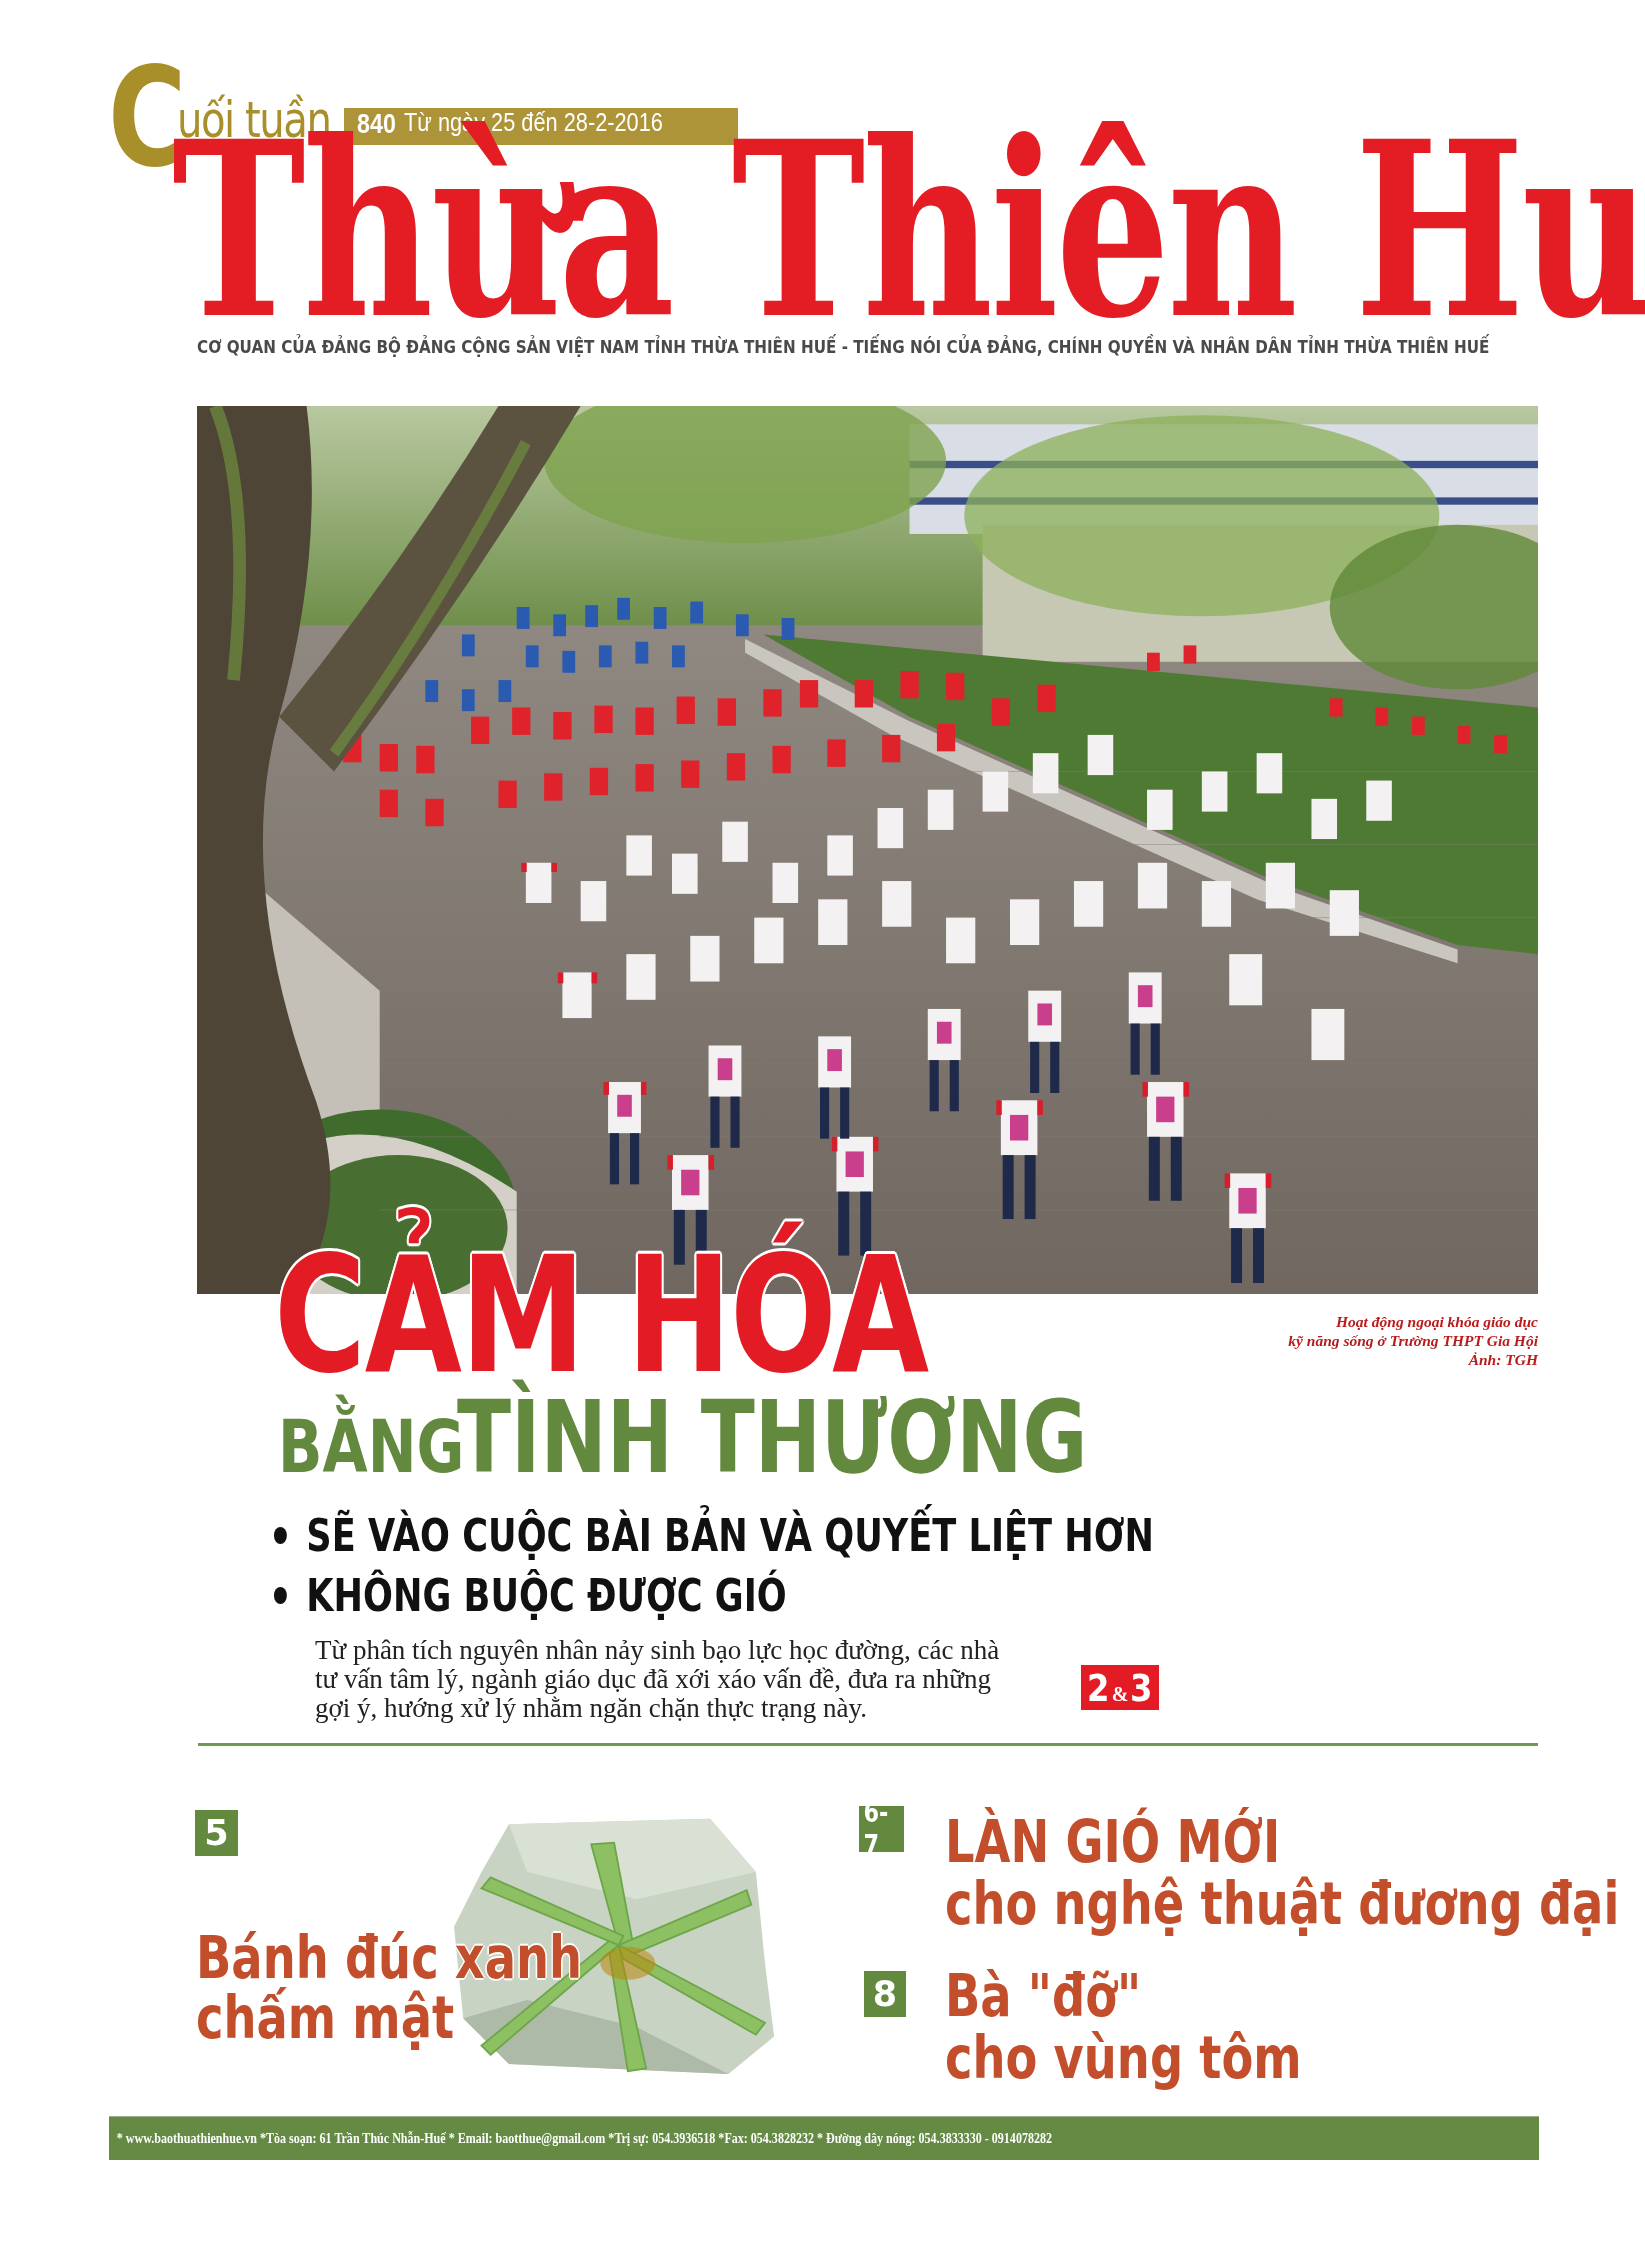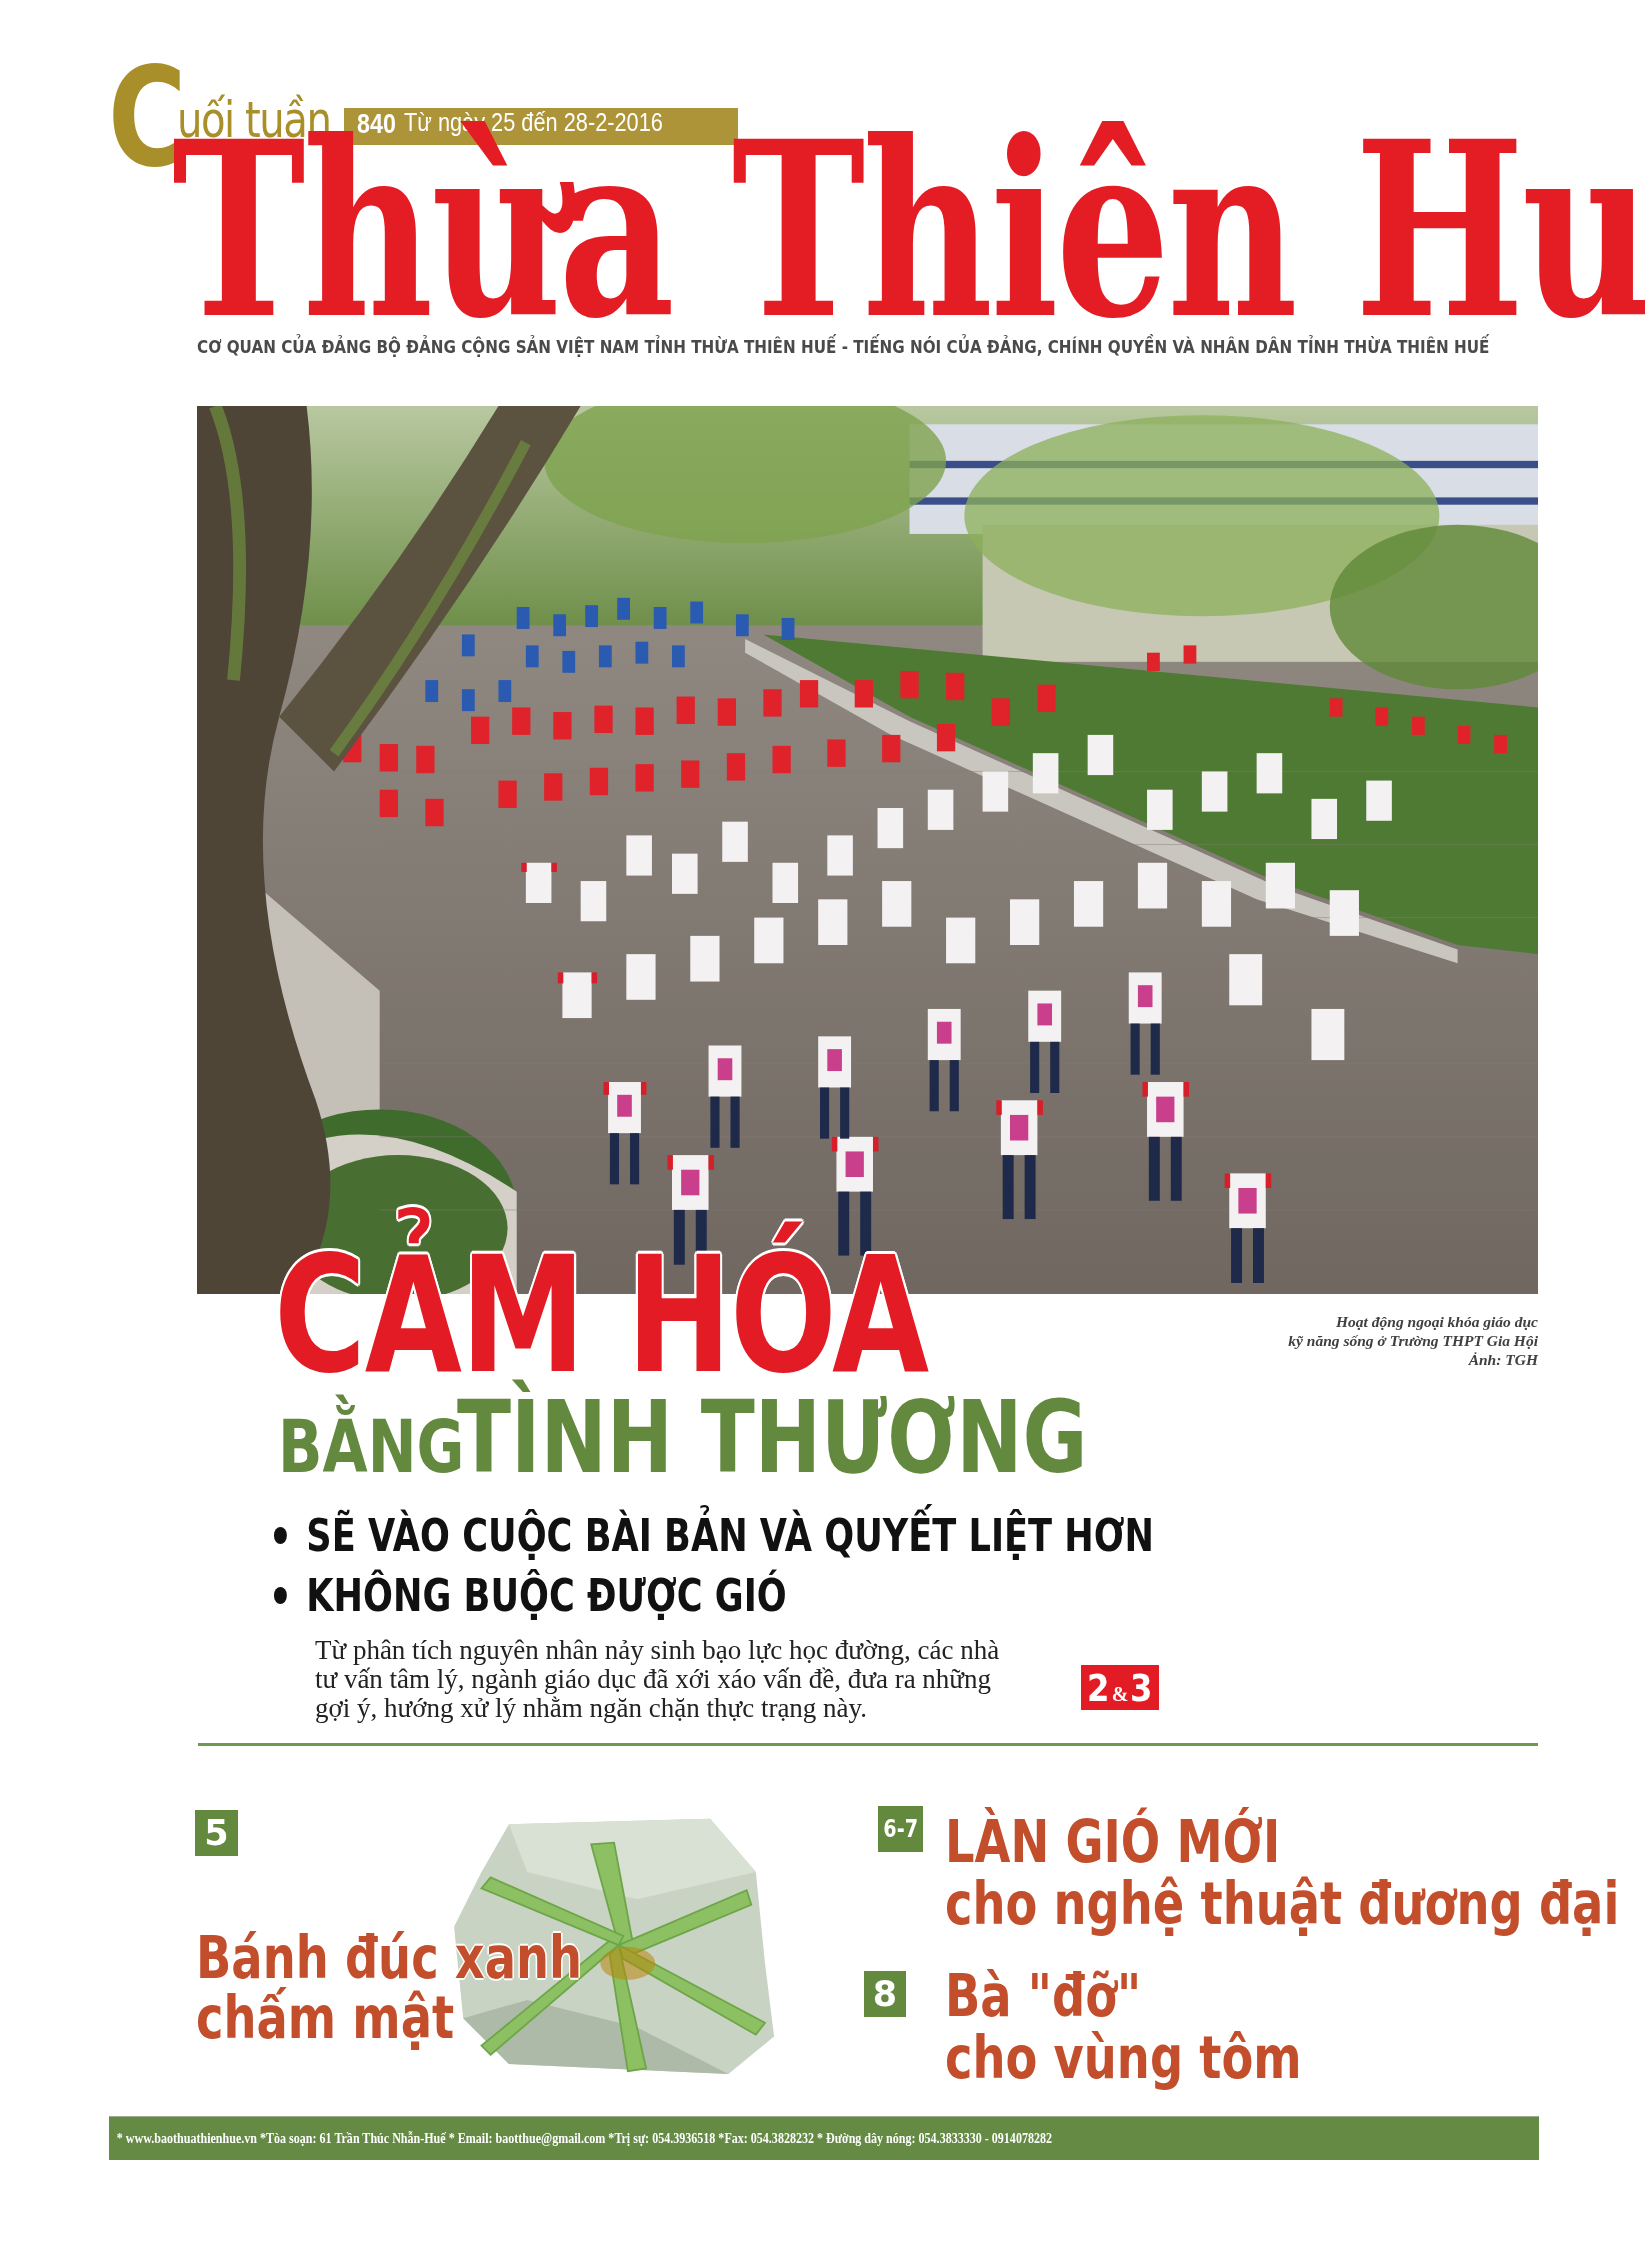--- a/index.html
+++ b/index.html
@@ -17,21 +17,21 @@
 
   
   .photo { left:197px; top:406px; width:1341px; height:888px; overflow:hidden; background:#7d7670; }
 
   
   .h-red { left:274px; top:1235px; font-family:"DejaVu Sans", sans-serif; font-weight:bold; font-size:161px; line-height:161px; color:#e21b24; white-space:nowrap; transform:scaleX(0.78); transform-origin:left top; letter-spacing:-1.8px;
            -webkit-text-stroke:0; text-shadow: 2.7px 0 #fff, -2.7px 0 #fff, 0 2.7px #fff, 0 -2.7px #fff, 1.8px 1.8px #fff, -1.8px -1.8px #fff, 1.8px -1.8px #fff, -1.8px 1.8px #fff; }
   .h-green-small { left:278px; top:1407px; font-family:"DejaVu Sans", sans-serif; font-weight:bold; font-size:73px; line-height:79px; color:#63893f; white-space:nowrap; transform:scaleX(0.8); transform-origin:left top; }
   .h-green-big { left:457px; top:1387px; font-family:"DejaVu Sans", sans-serif; font-weight:bold; font-size:99px; line-height:101px; color:#63893f; white-space:nowrap; transform:scaleX(0.8); transform-origin:left top; }
 
-  .caption { right:108px; top:1312px; text-align:right; font-family:"Liberation Serif", serif; font-style:italic; font-weight:bold; font-size:15.5px; line-height:19px; color:#404040; }
+  .caption { right:108px; top:1312px; text-align:right; font-family:"Liberation Serif", serif; font-style:italic; font-weight:bold; font-size:15.5px; line-height:19px; color:#b91c1c; }
 
   .bullet { left:274px; font-family:"DejaVu Sans", sans-serif; font-weight:bold; font-size:44px; line-height:46px; color:#111; white-space:nowrap; transform:scaleX(0.8); transform-origin:left top; }
   .bullet .dot { display:inline-block; width:16.4px; height:16.4px; border-radius:50%; background:#111; margin-right:24px; vertical-align:middle; position:relative; top:-3.7px; }
   .lede { left:315px; top:1636px; width:713px; font-family:"Liberation Serif", serif; font-size:27px; line-height:29px; color:#222; }
   .pg-badge { left:1081px; top:1665px; width:78px; height:45px; background:#e21b24; color:#fff; display:flex; align-items:center; justify-content:center; font-family:"DejaVu Sans", sans-serif; font-weight:bold; }
   .pg-badge .n { font-size:38px; transform:scaleX(0.85); display:inline-block; }
   .pg-badge .amp { font-family:"Liberation Serif", serif; font-size:20px; position:relative; top:7.3px; }
   .divider { left:198px; top:1743px; width:1340px; height:2.7px; background:#6f9a52; }
 
   
@@ -309,21 +309,21 @@
     </g>
     <ellipse cx="190" cy="160" rx="30" ry="18" fill="#b8860b" opacity="0.55"></ellipse>
   </svg>
 </div>
 
 <div class="abs tz" style="left:196px; top:1928px; font-size:58px; line-height:60px; text-shadow:1.8px 0 #fff,-1.8px 0 #fff,0 1.8px #fff,0 -1.8px #fff;">
   <div>Bánh đúc xanh</div>
   <div>chấm mật</div>
 </div>
 
-<div class="abs num-box" style="left:878px; top:1806px; width:45px; height:46px; font-size:24px;">
+<div class="abs num-box" style="left:859px; top:1806px; width:45px; height:46px; font-size:28px;">
   <span style="display:inline-block; transform:scaleX(0.8);">6-7</span>
 </div>
 <div class="abs tz" style="left:945px; top:1811px; font-size:58px; line-height:62px;">
   <div>LÀN GIÓ MỚI</div>
   <div>cho nghệ thuật đương đại</div>
 </div>
 
 <div class="abs num-box" style="left:864px; top:1971px; width:42px; height:46px; font-size:35px;">8</div>
 <div class="abs tz" style="left:945px; top:1965px; font-size:58px; line-height:62px;">
   <div>Bà "đỡ"</div>

